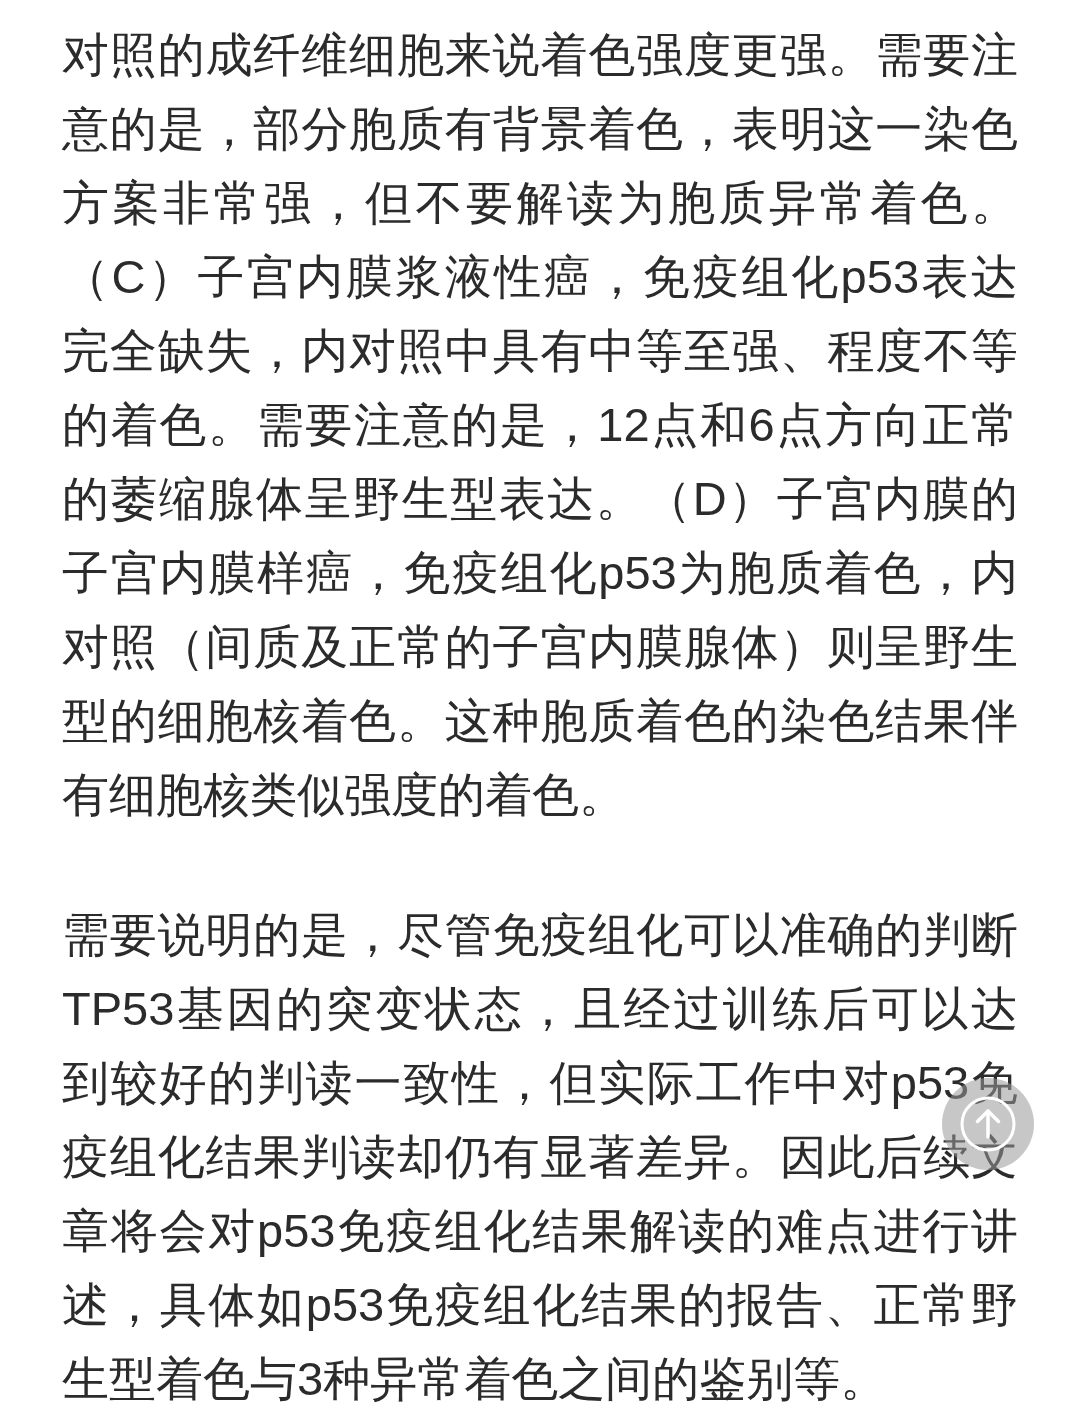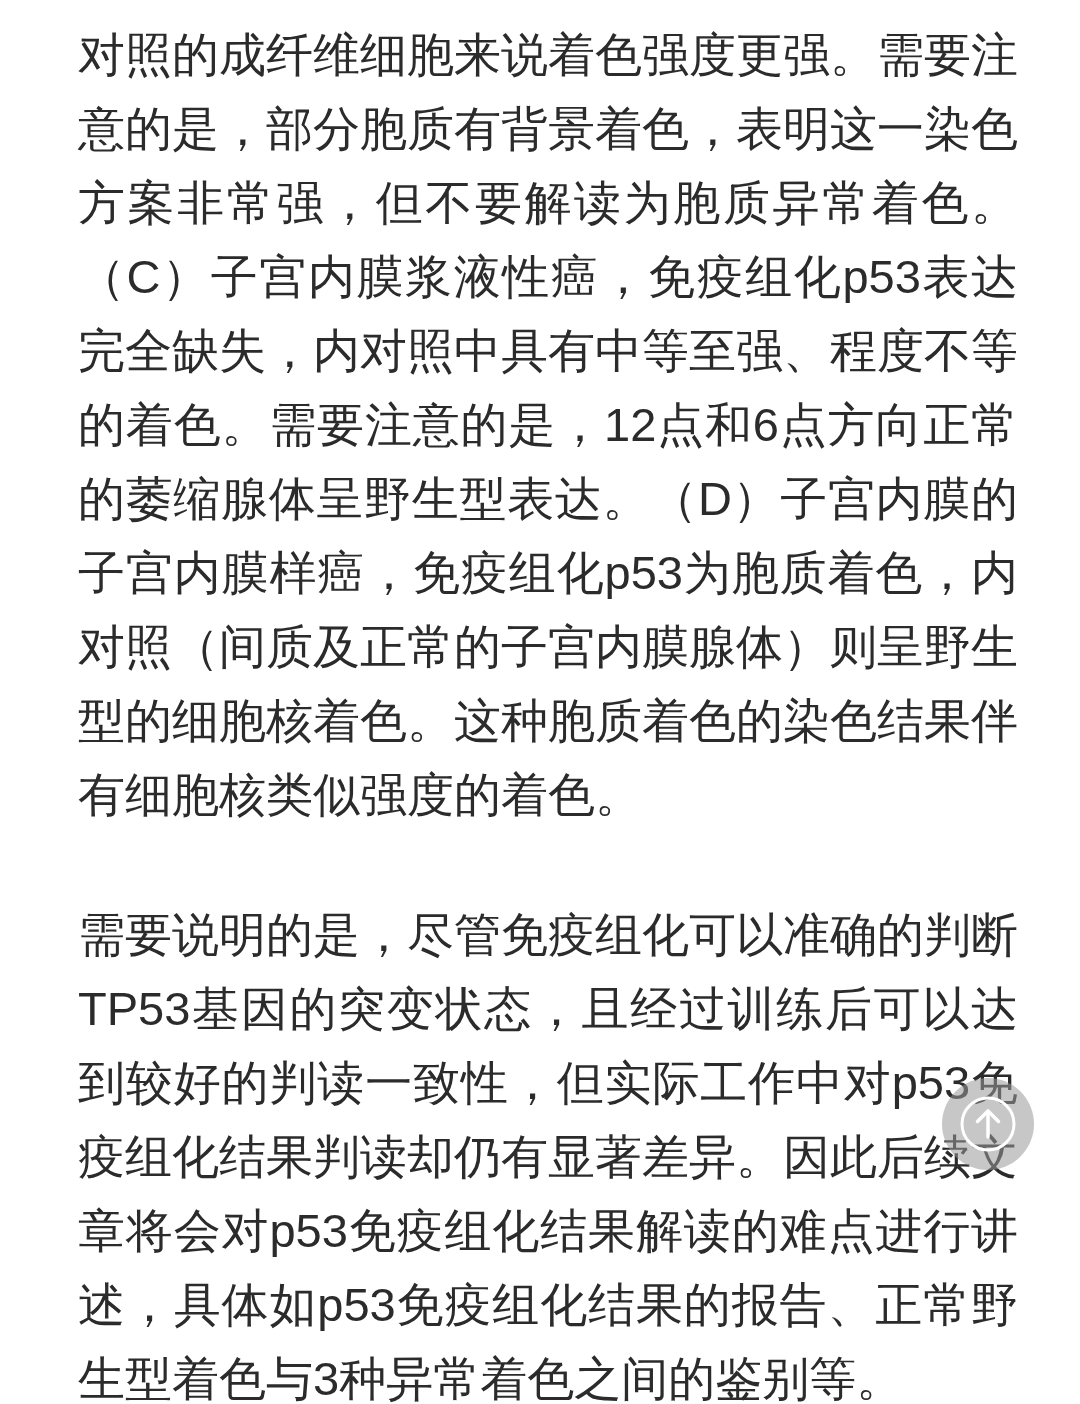--- a/index.html
+++ b/index.html
@@ -12,21 +12,21 @@
     background: #ffffff;
     font-family: "Liberation Sans", "DejaVu Sans", sans-serif;
     overflow: hidden;
     position: relative;
   }
   .page {
     position: relative;
     width: 1080px;
     height: 1404px;
     box-sizing: border-box;
-    padding: 18px 62px 0 78px;
+    padding: 18px 62px 0 62px;
   }
   .para {
     font-size: 47px;
     line-height: 74px;
     color: #2b2b2b;
     text-align: justify;
     text-justify: inter-character;
     letter-spacing: 0px;
     margin: 0;
     white-space: pre-wrap;

